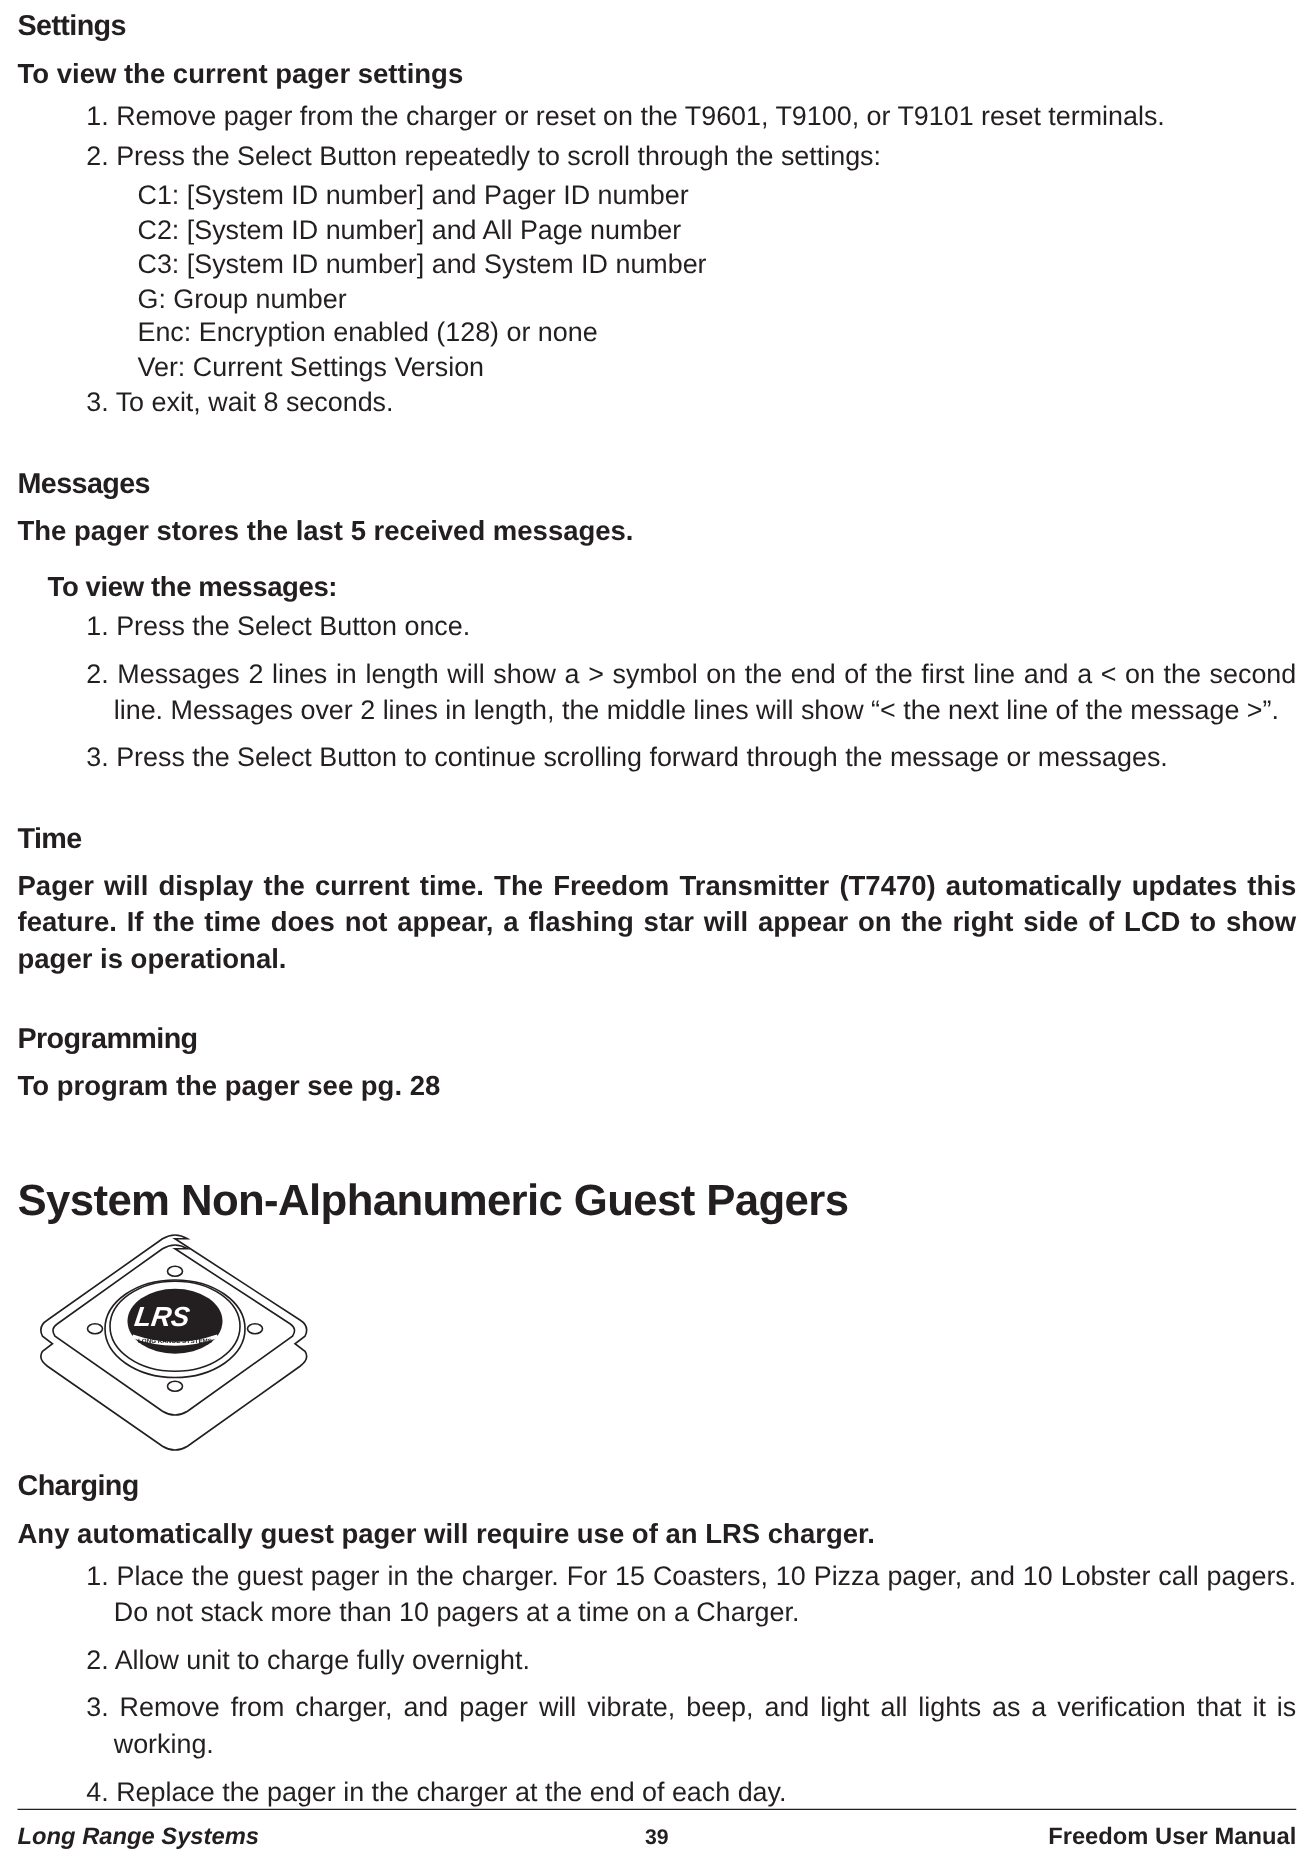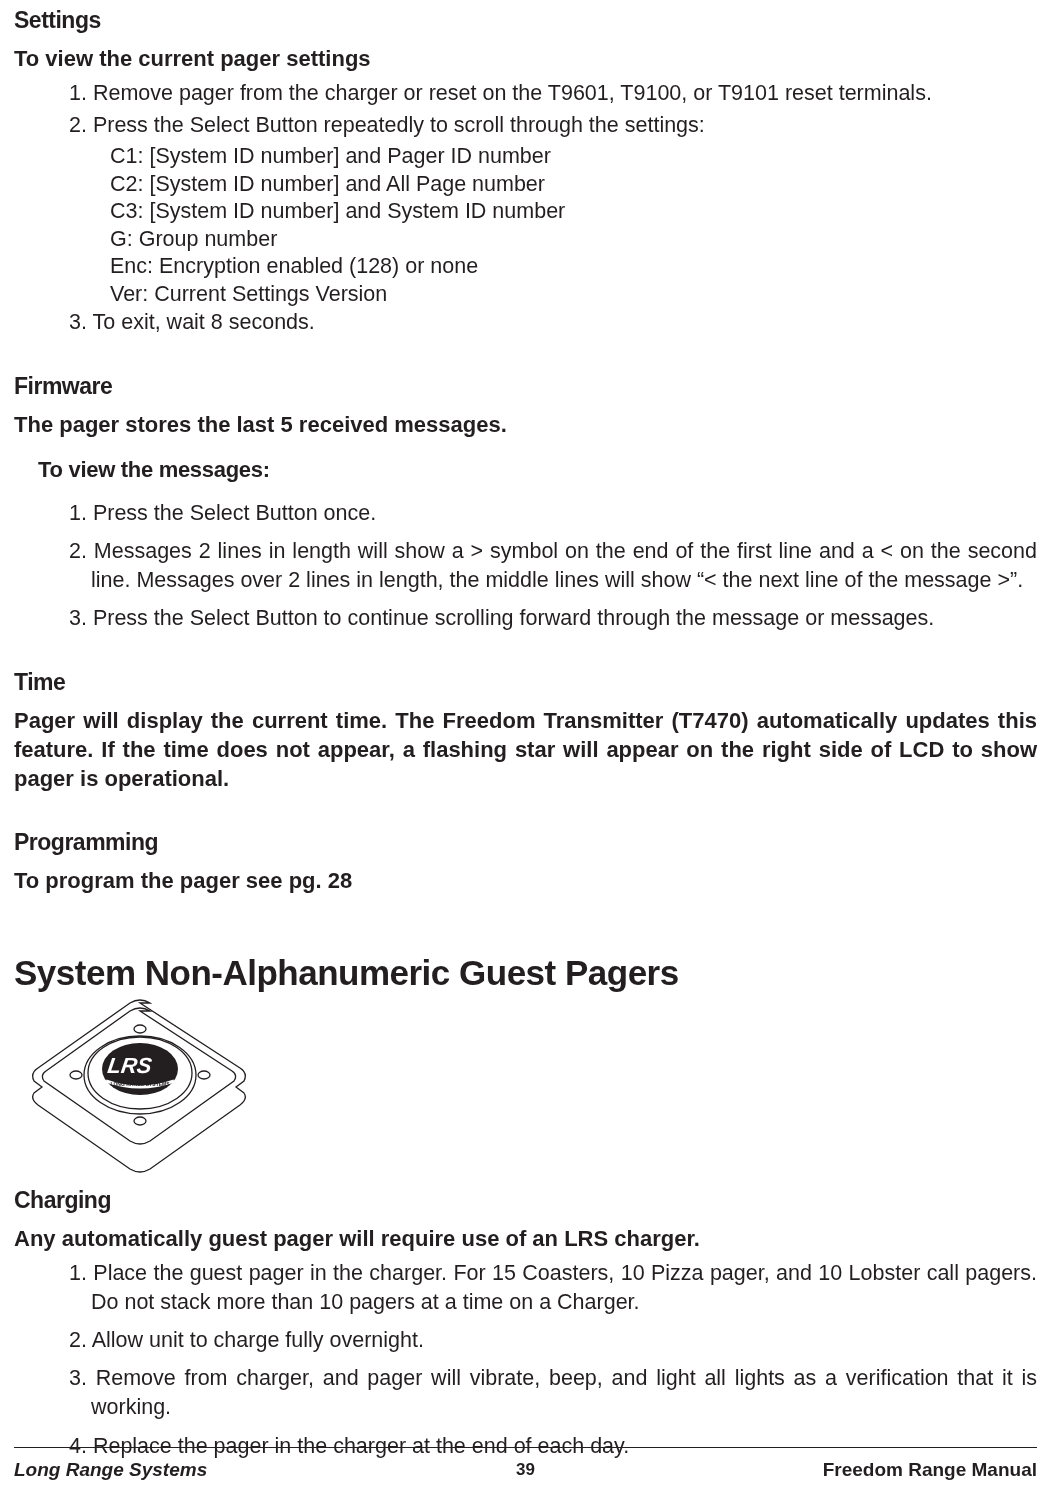--- a/index.html
+++ b/index.html
@@ -52,21 +52,21 @@
       line-height: 1.28;
       margin-left: 96px;
     }
     .sub-heading {
       font-family: "Arial Narrow", Arial, sans-serif;
       font-weight: bold;
       font-size: 22px;
       font-stretch: condensed;
       margin-left: 24px;
       margin-top: 18px;
-      margin-bottom: 16px;
+      margin-bottom: 4px;
       letter-spacing: -0.3px;
     }
     .section-gap {
       margin-top: 36px;
     }
     .major-heading {
       font-family: "Arial Narrow", Arial, sans-serif;
       font-weight: bold;
       font-size: 35px;
       font-stretch: condensed;
@@ -125,21 +125,21 @@
 <div class="list-item">1. Remove pager from the charger or reset on the T9601, T9100, or T9101 reset terminals.</div>
 <div class="list-item">2. Press the Select Button repeatedly to scroll through the settings:</div>
 <div class="sub-item">C1: [System ID number] and Pager ID number</div>
 <div class="sub-item">C2: [System ID number] and All Page number</div>
 <div class="sub-item">C3: [System ID number] and System ID number</div>
 <div class="sub-item">G:  Group number</div>
 <div class="sub-item">Enc: Encryption enabled (128) or none</div>
 <div class="sub-item">Ver: Current Settings Version</div>
 <div class="list-item">3. To exit, wait 8 seconds.</div>
 
-<div class="section-heading section-gap">Firmware</div>
+<div class="section-heading section-gap">Messages</div>
 <div class="body-text">The pager stores the last 5 received messages.</div>
 <div class="sub-heading">To view the messages:</div>
 <div class="list-item-tight">1. Press the Select Button once.</div>
 <div class="list-item-tight">2. Messages 2 lines in length will show a &gt; symbol on the end of the first line and a &lt; on the second line. Messages over 2 lines in length, the middle lines will show   “&lt; the next line of the message &gt;”.</div>
 <div class="list-item-tight">3. Press the Select Button to continue scrolling forward through the message or messages.</div>
 
 <div class="section-heading section-gap">Time</div>
 <div class="body-text" style="text-align: justify;">Pager will display the current time.  The Freedom Transmitter (T7470) automatically updates this feature.  If the time does not appear, a flashing star will appear on the right side of LCD to show pager is operational.</div>
 
 <div class="section-heading section-gap">Programming</div>
@@ -171,14 +171,14 @@
 <div class="section-heading" style="margin-top:6px;">Charging</div>
 <div class="body-text">Any automatically guest pager will require use of an LRS charger.</div>
 <div class="list-item-tight">1. Place the guest pager in the charger.  For 15 Coasters, 10 Pizza pager, and 10 Lobster call pagers. Do not stack more than 10 pagers at a time on a Charger.</div>
 <div class="list-item-tight">2. Allow unit to charge fully overnight.</div>
 <div class="list-item-tight">3. Remove from charger, and pager will vibrate, beep, and light all lights as a verification that it is working.</div>
 <div class="list-item-tight">4. Replace the pager in the charger at the end of each day.</div>
 
 <div class="footer">
   <span class="footer-left">Long Range Systems</span>
   <span class="footer-center">39</span>
-  <span class="footer-right">Freedom Range Manual</span>
+  <span class="footer-right">Freedom User Manual</span>
 </div>
 
 </body></html>

